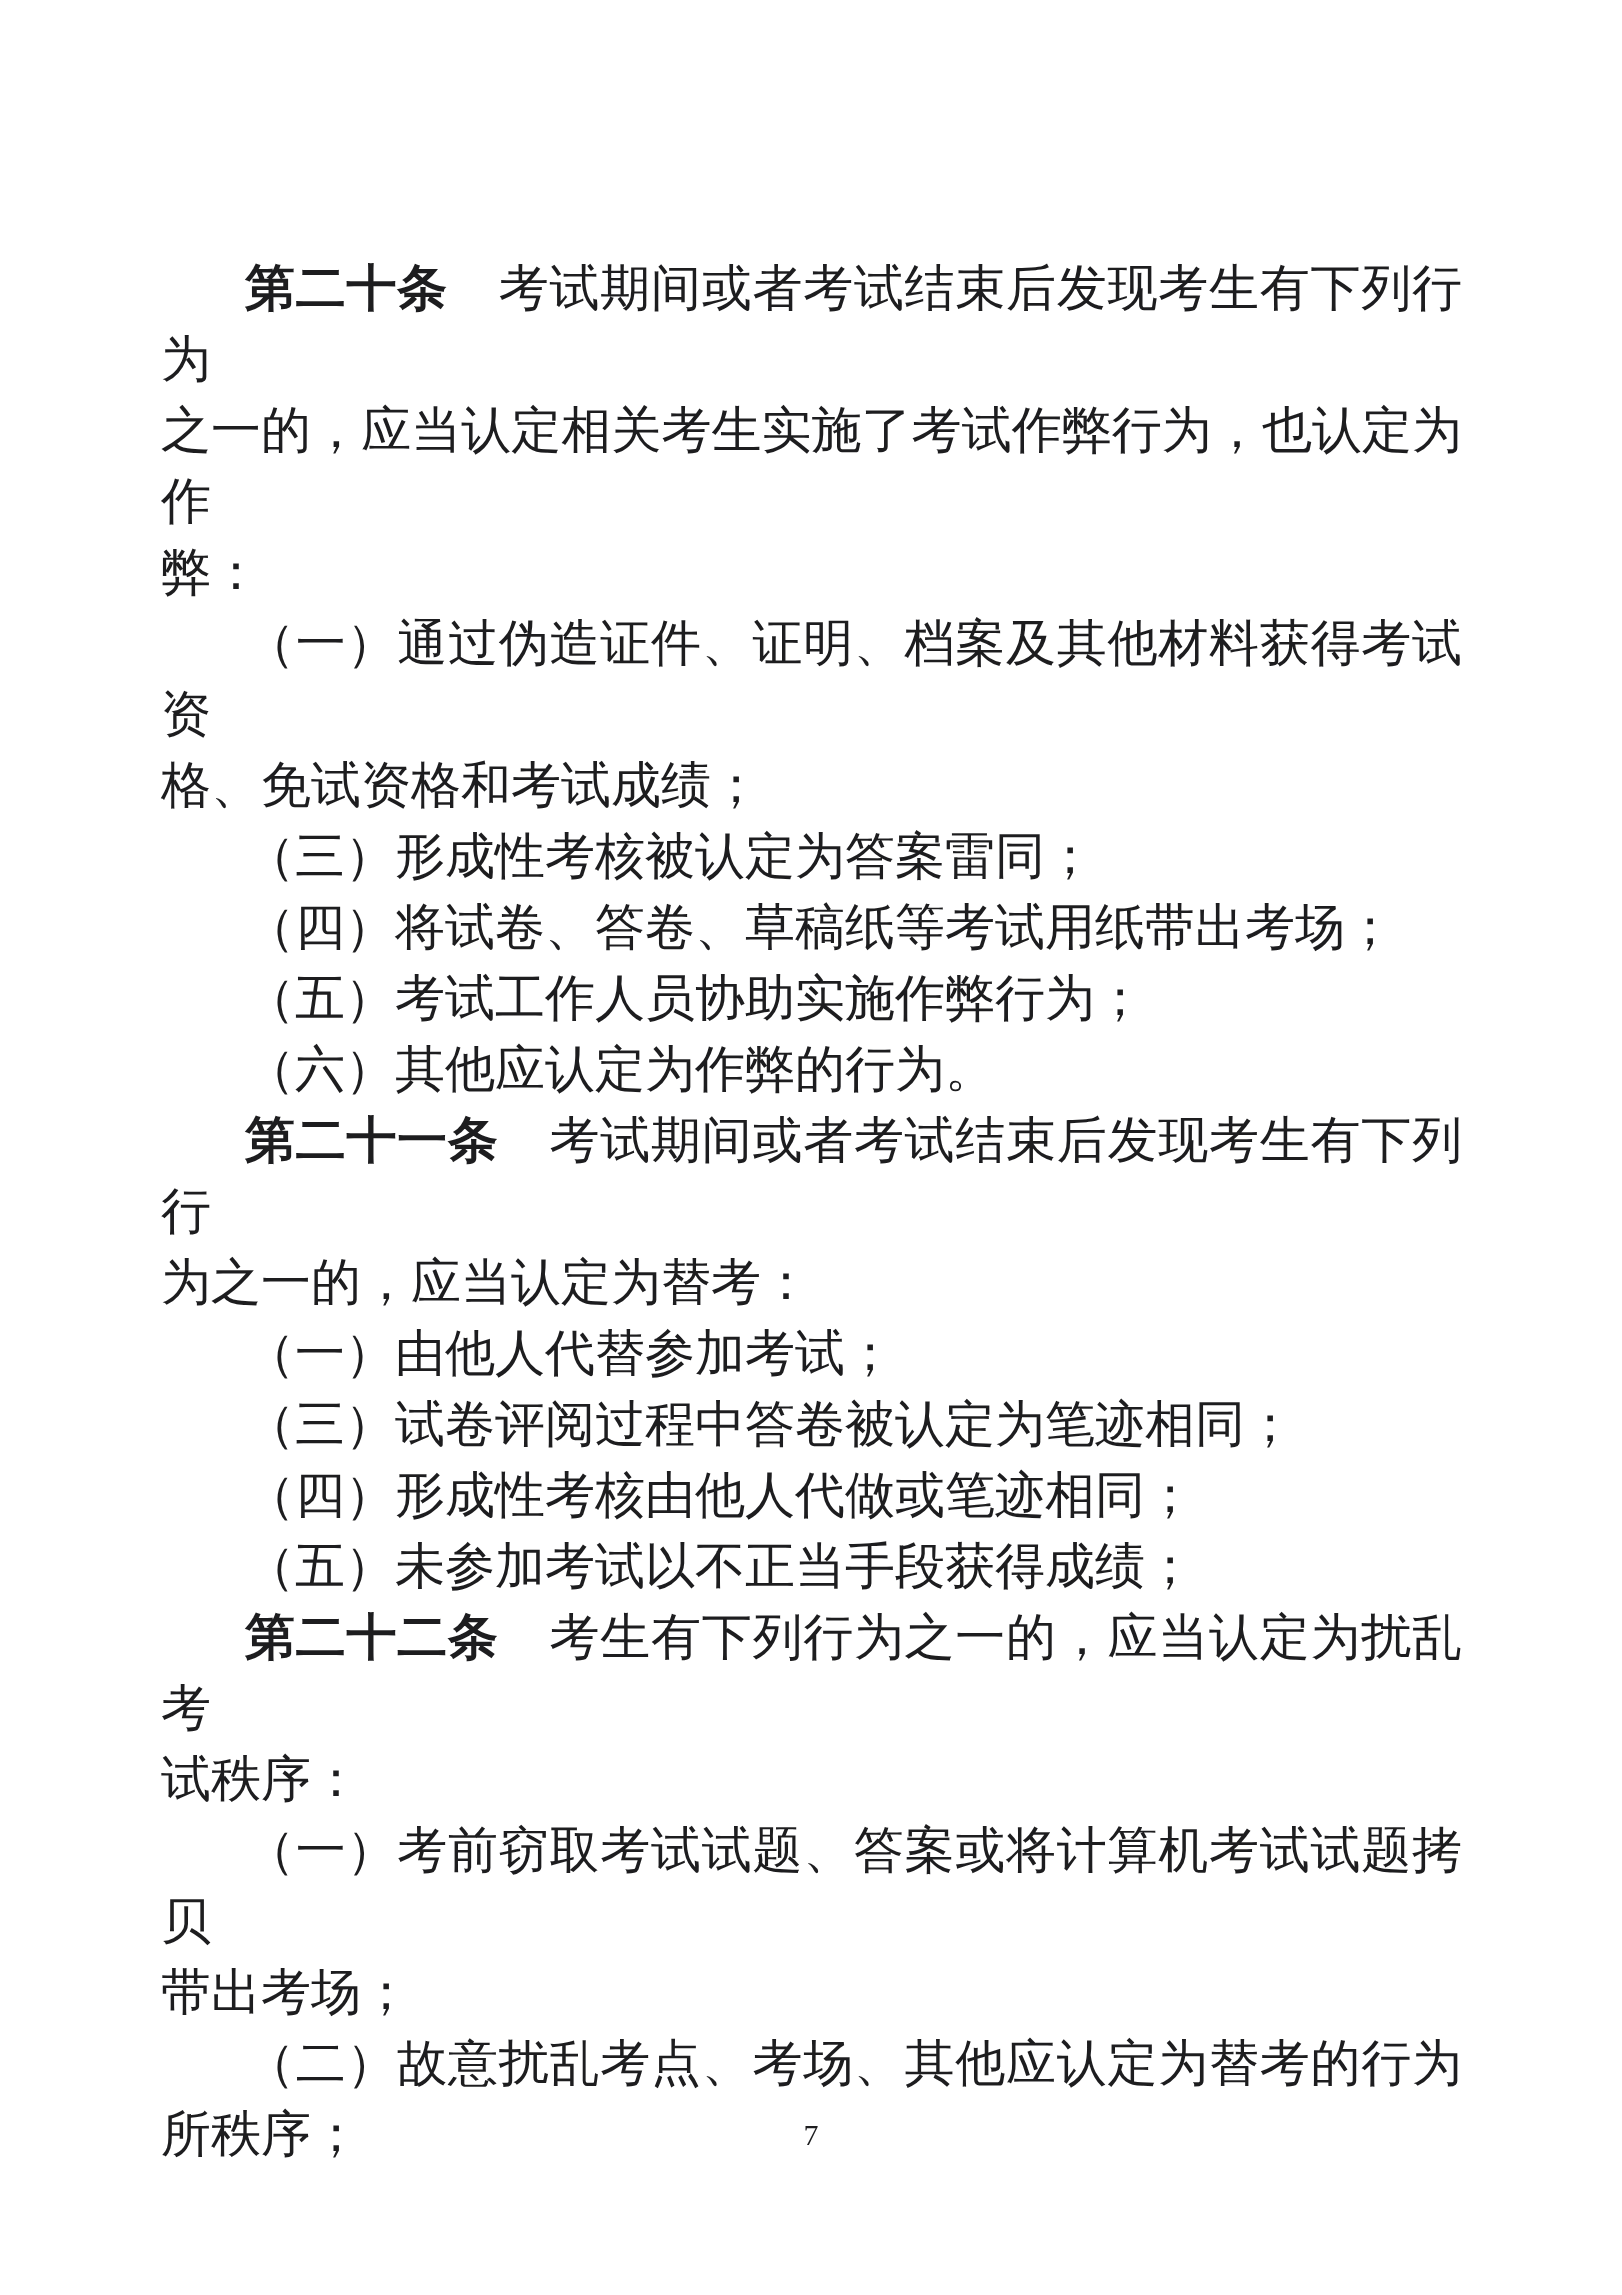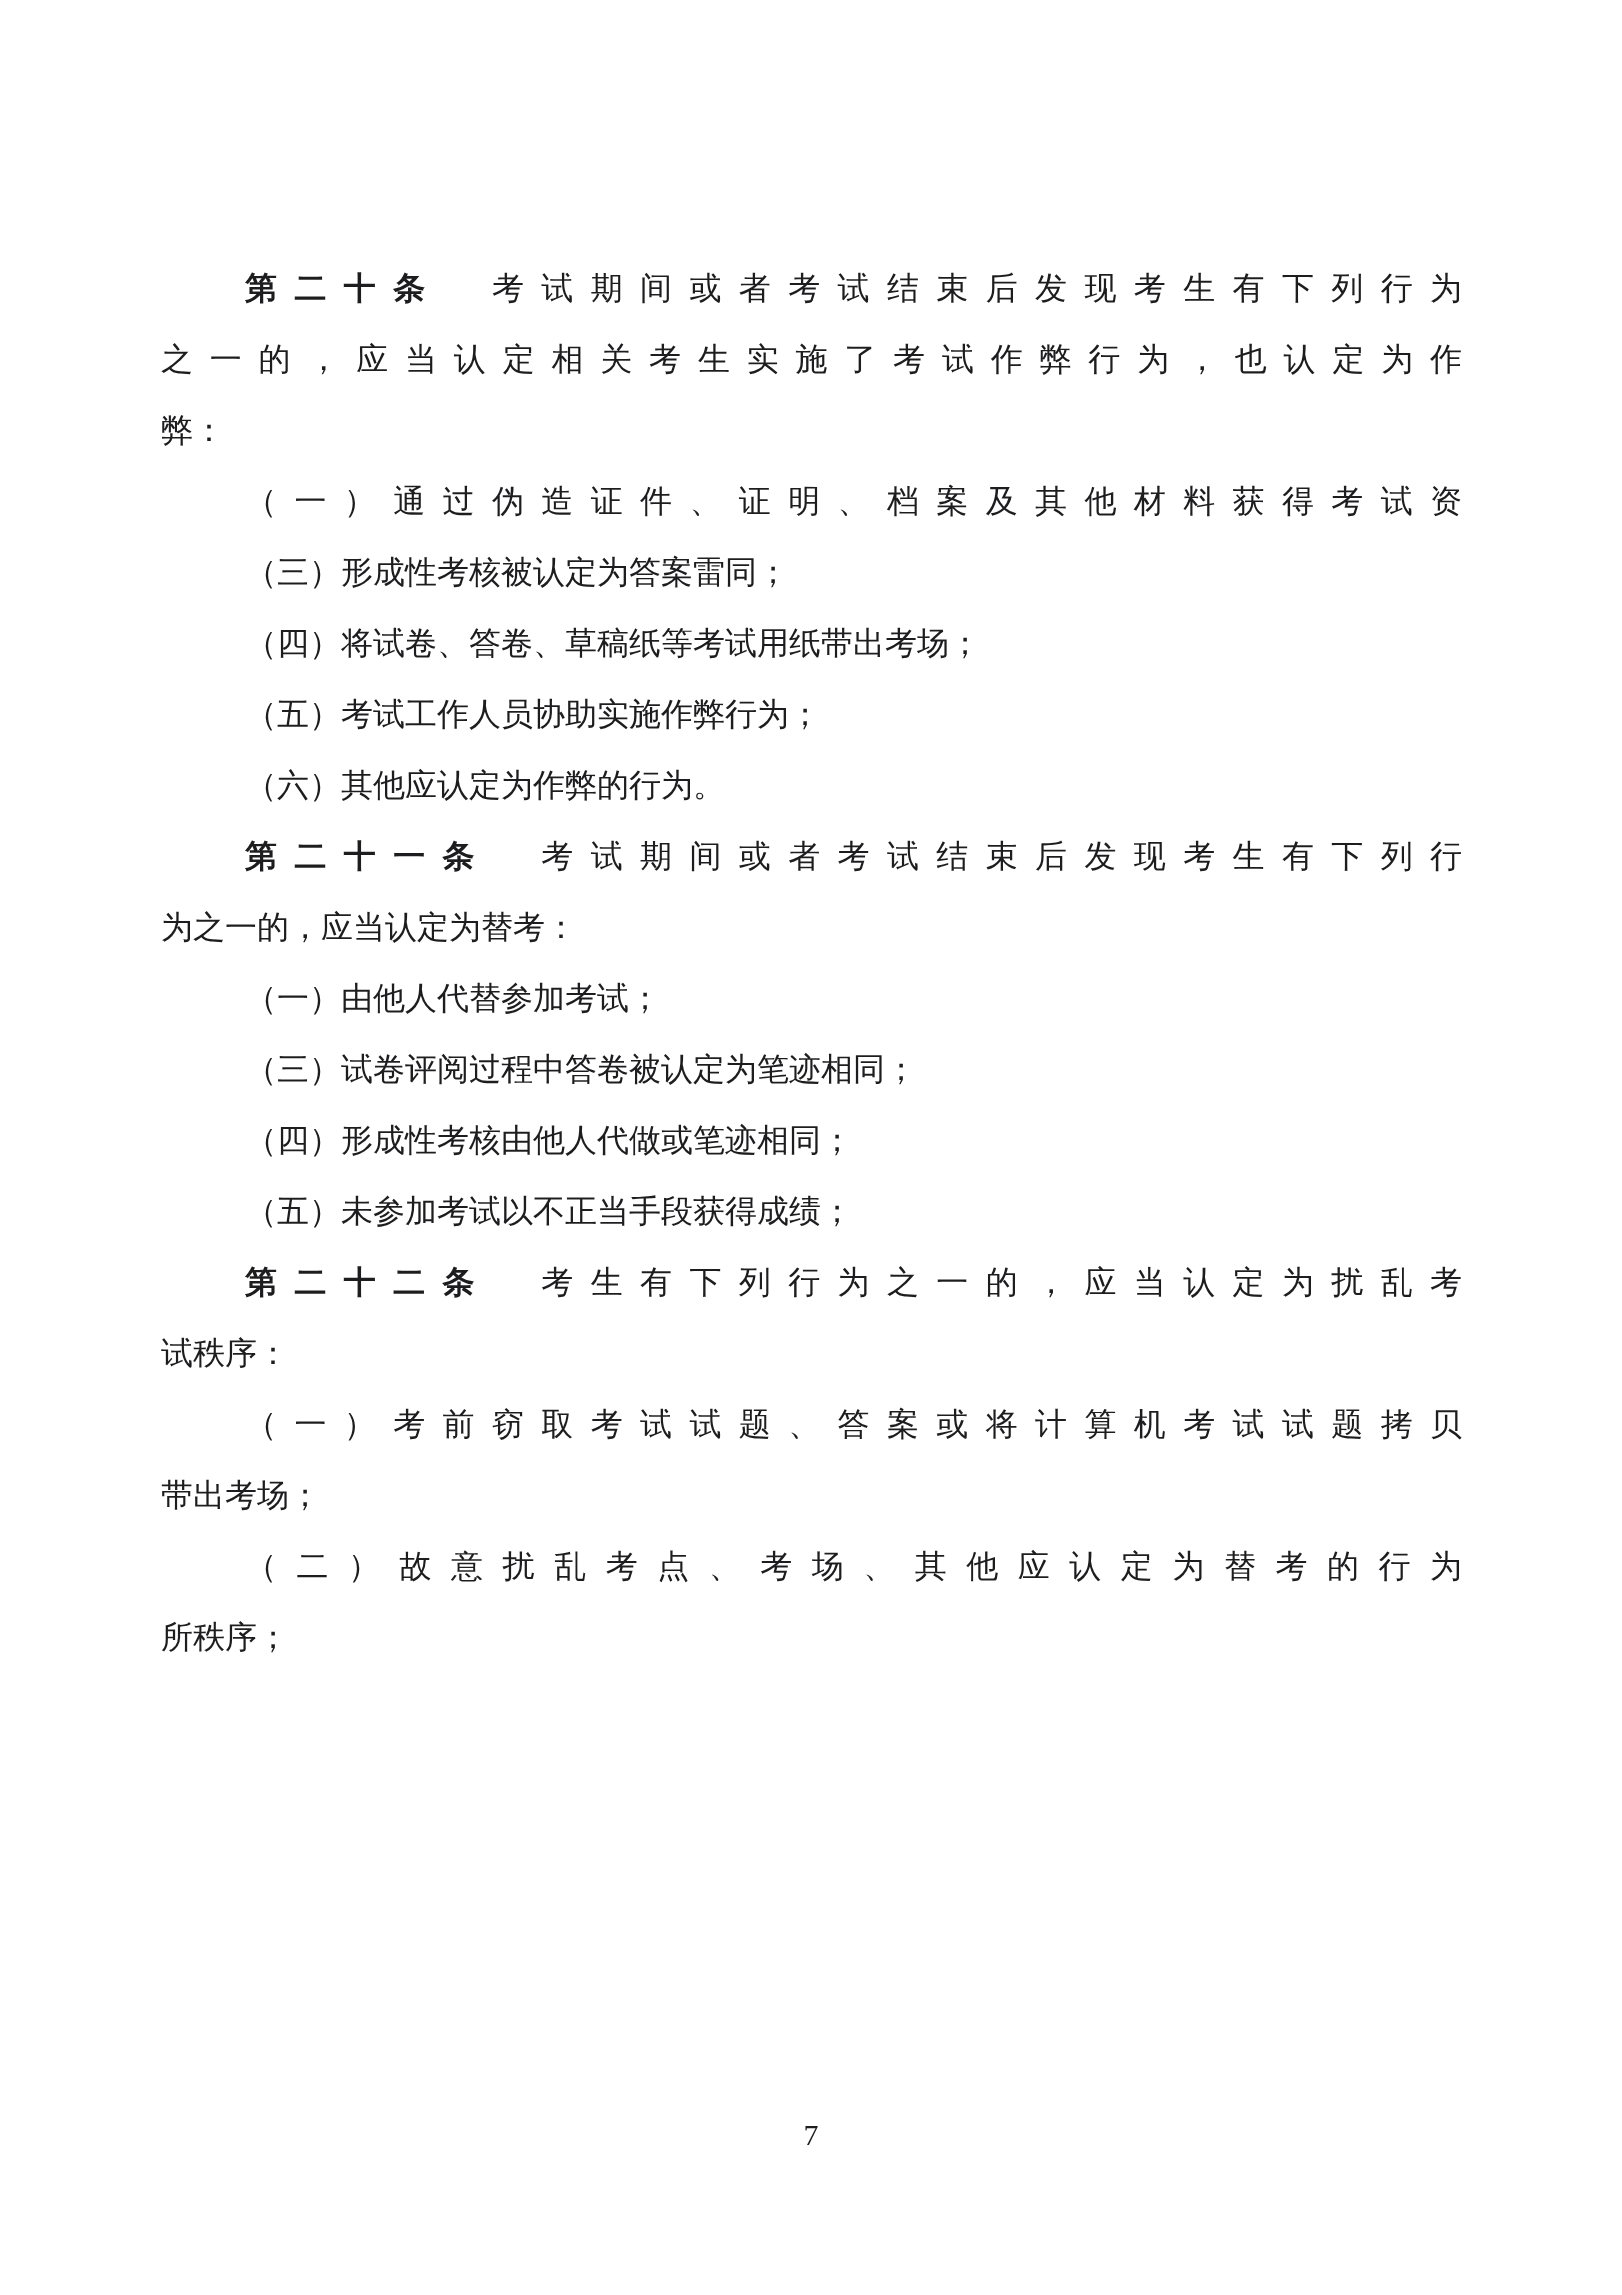--- a/index.html
+++ b/index.html
@@ -16,21 +16,21 @@
     color: #1d1d1f;
     overflow: hidden;
   }
   .textblock {
     position: absolute;
     left: 161px;
     top: 253px;
     width: 1301px;
   }
   .line {
-    font-size: 32px;
+    font-size: 50px;
     line-height: 71px;
     white-space: nowrap;
     text-align: left;
   }
   .line.stretch {
     white-space: normal;
     text-align: justify;
     text-align-last: justify;
   }
   .line.indent {
@@ -54,20 +54,21 @@
 <body>
 
 <div class="page">
   <div class="textblock">
 
     <div class="line stretch indent"><span class="art-num">第二十条</span><span>　考试期间或者考试结束后发现考生有下列行为</span></div>
     <div class="line stretch">之一的，应当认定相关考生实施了考试作弊行为，也认定为作</div>
     <div class="line">弊：</div>
 
     <div class="line stretch indent">（一）通过伪造证件、证明、档案及其他材料获得考试资</div>
+    <div class="line">格、免试资格和考试成绩；</div>
     <div class="line indent">（三）形成性考核被认定为答案雷同；</div>
     <div class="line indent">（四）将试卷、答卷、草稿纸等考试用纸带出考场；</div>
     <div class="line indent">（五）考试工作人员协助实施作弊行为；</div>
     <div class="line indent">（六）其他应认定为作弊的行为。</div>
 
     <div class="line stretch indent"><span class="art-num">第二十一条</span><span>　考试期间或者考试结束后发现考生有下列行</span></div>
     <div class="line">为之一的，应当认定为替考：</div>
 
     <div class="line indent">（一）由他人代替参加考试；</div>
     <div class="line indent">（三）试卷评阅过程中答卷被认定为笔迹相同；</div>

